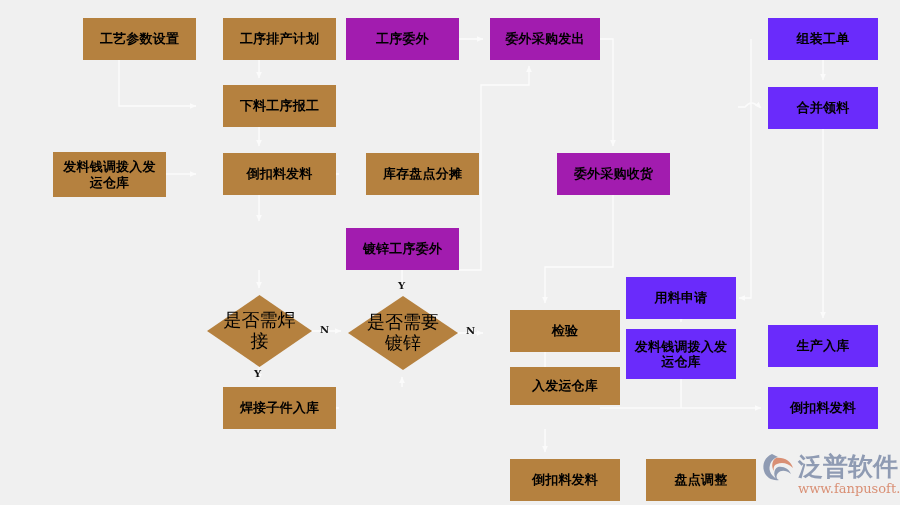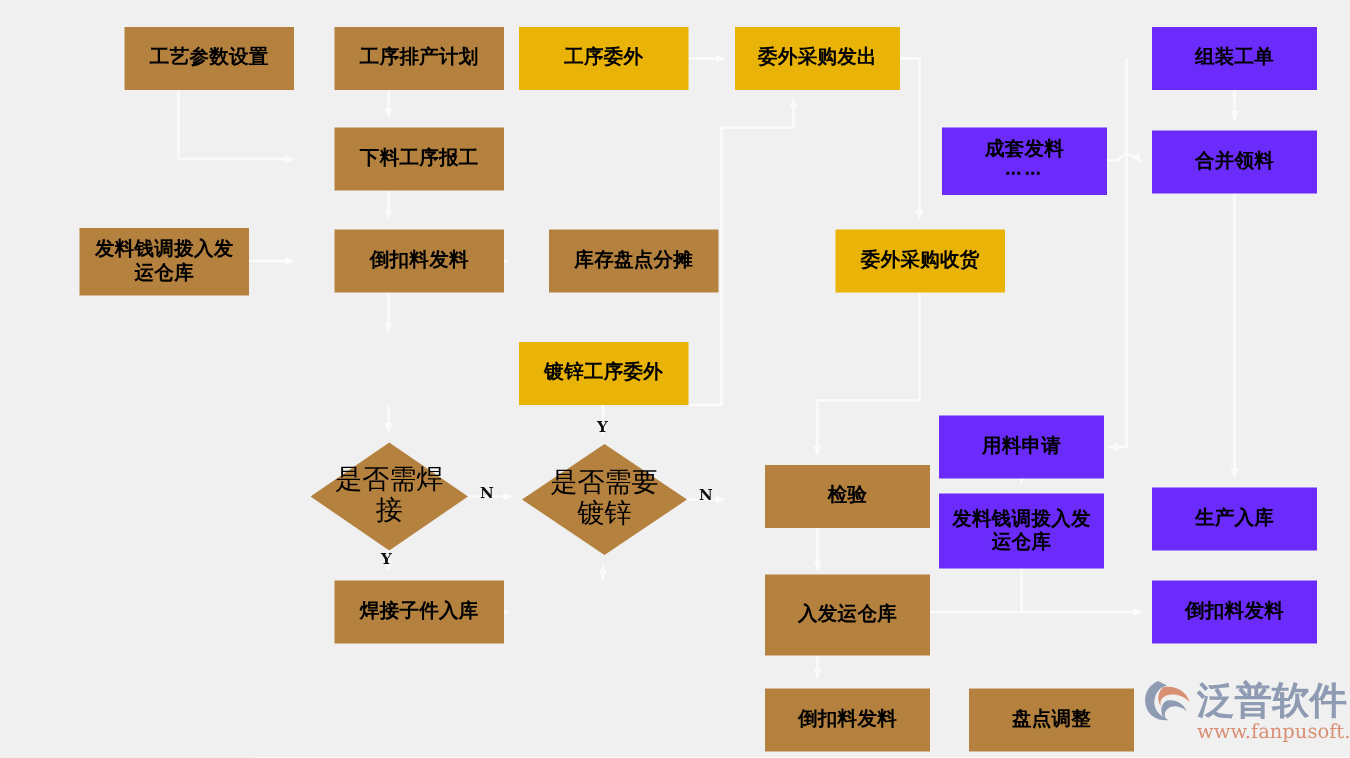--- a/index.html
+++ b/index.html
@@ -30,21 +30,21 @@
     text-align: center;
     color: #000000;
     font-weight: bold;
     font-size: 13px;
     line-height: 1.18;
     letter-spacing: 0.2px;
     z-index: 3;
     padding: 2px 4px;
   }
   .node.brown  { background: #b5813f; margin-left: 20px; }
-  .node.gray   { background: #eab308; }
+  .node.gray   { background: #a21caf; }
   .node.purple { background: #6a2bfb; }
   .node .label { display: block; }
   .node .sub {
     display: block;
     font-size: 11px;
     letter-spacing: 2px;
     margin-top: 2px;
   }
   .diamond {
     position: absolute;
@@ -193,24 +193,20 @@
   </div>
 
   <div class="node purple" style="left:768px;top:18px;width:110px;height:42px;">
     <span class="label">组装工单</span>
   </div>
 
   <div class="node brown" style="left:203px;top:85px;width:113px;height:42px;">
     <span class="label">下料工序报工</span>
   </div>
 
-  <div class="node purple" style="left:628px;top:85px;width:110px;height:45px;flex-direction:column;justify-content:center;">
-    <span class="label">成套发料</span>
-    <span class="sub">⋯⋯</span>
-  </div>
 
   <div class="node purple" style="left:768px;top:87px;width:110px;height:42px;">
     <span class="label">合并领料</span>
   </div>
 
   <div class="node brown" style="left:33px;top:152px;width:113px;height:45px;">
     <span class="label">发料钱调拨入发运仓库</span>
   </div>
 
   <div class="node brown" style="left:203px;top:153px;width:113px;height:42px;">
@@ -258,21 +254,21 @@
 
   <div class="node purple" style="left:768px;top:325px;width:110px;height:42px;">
     <span class="label">生产入库</span>
   </div>
 
   <div class="node brown" style="left:203px;top:387px;width:113px;height:42px;">
     <span class="label">焊接子件入库</span>
   </div>
 
 
-  <div class="node brown" style="left:490px;top:383px;width:110px;height:54px;">
+  <div class="node brown" style="left:490px;top:367px;width:110px;height:38px;">
     <span class="label">入发运仓库</span>
   </div>
 
   <div class="node purple" style="left:768px;top:387px;width:110px;height:42px;">
     <span class="label">倒扣料发料</span>
   </div>
 
   <div class="node brown" style="left:490px;top:459px;width:110px;height:42px;">
     <span class="label">倒扣料发料</span>
   </div>

